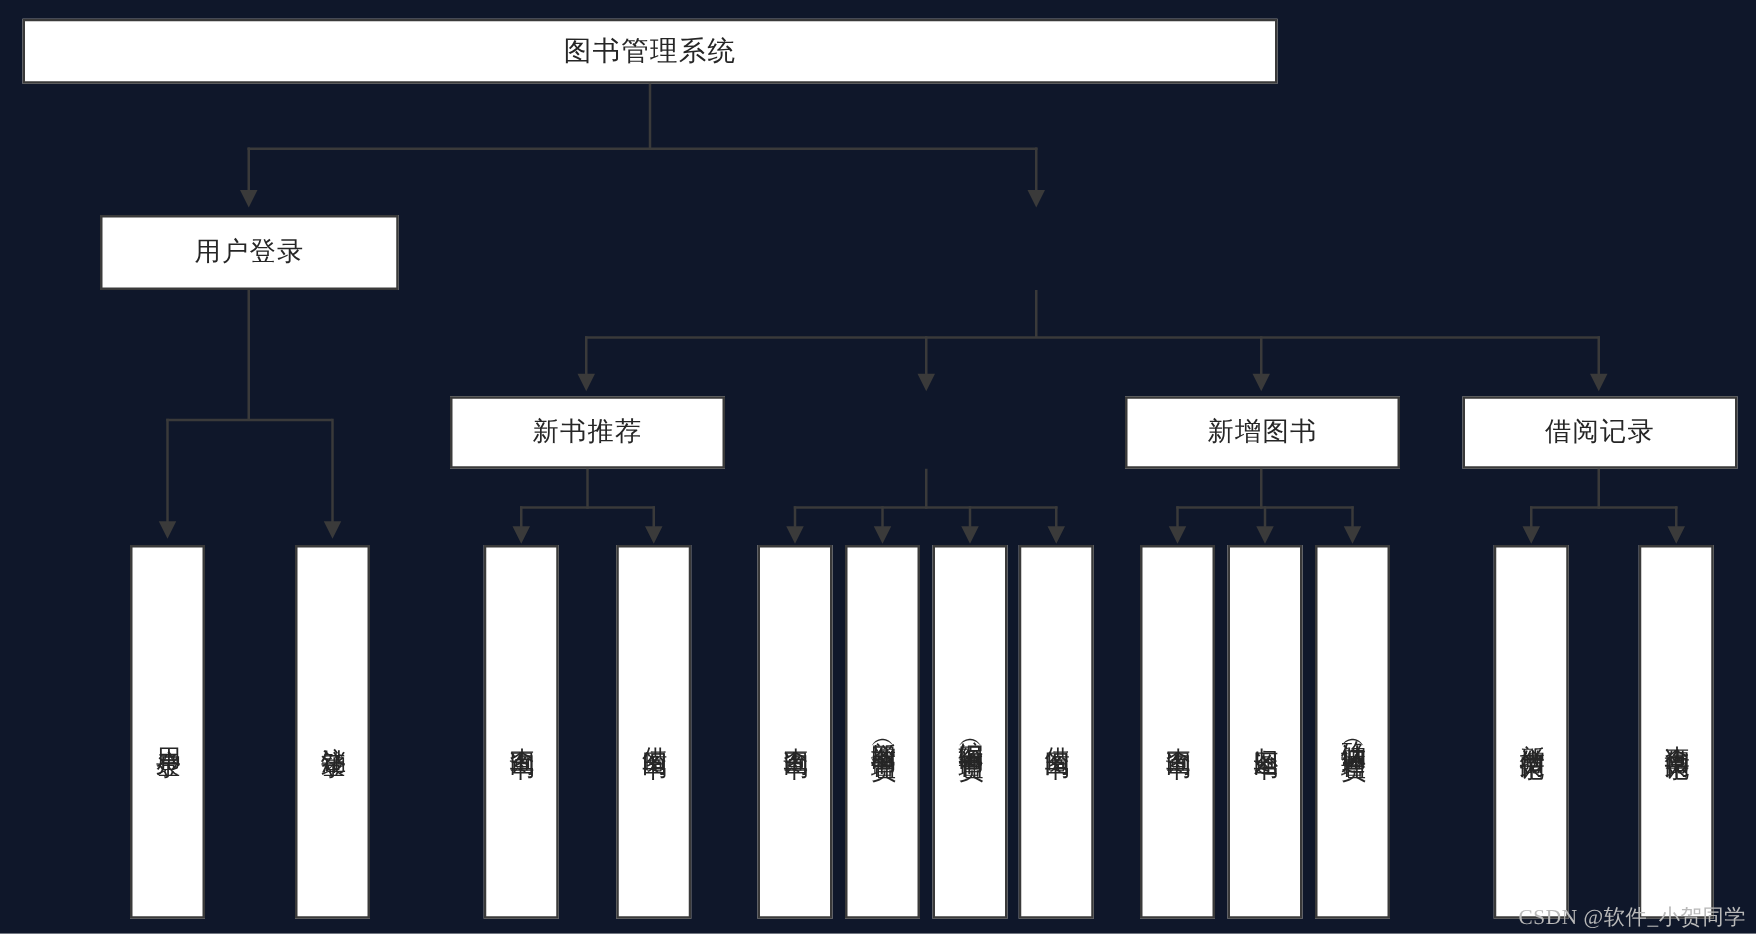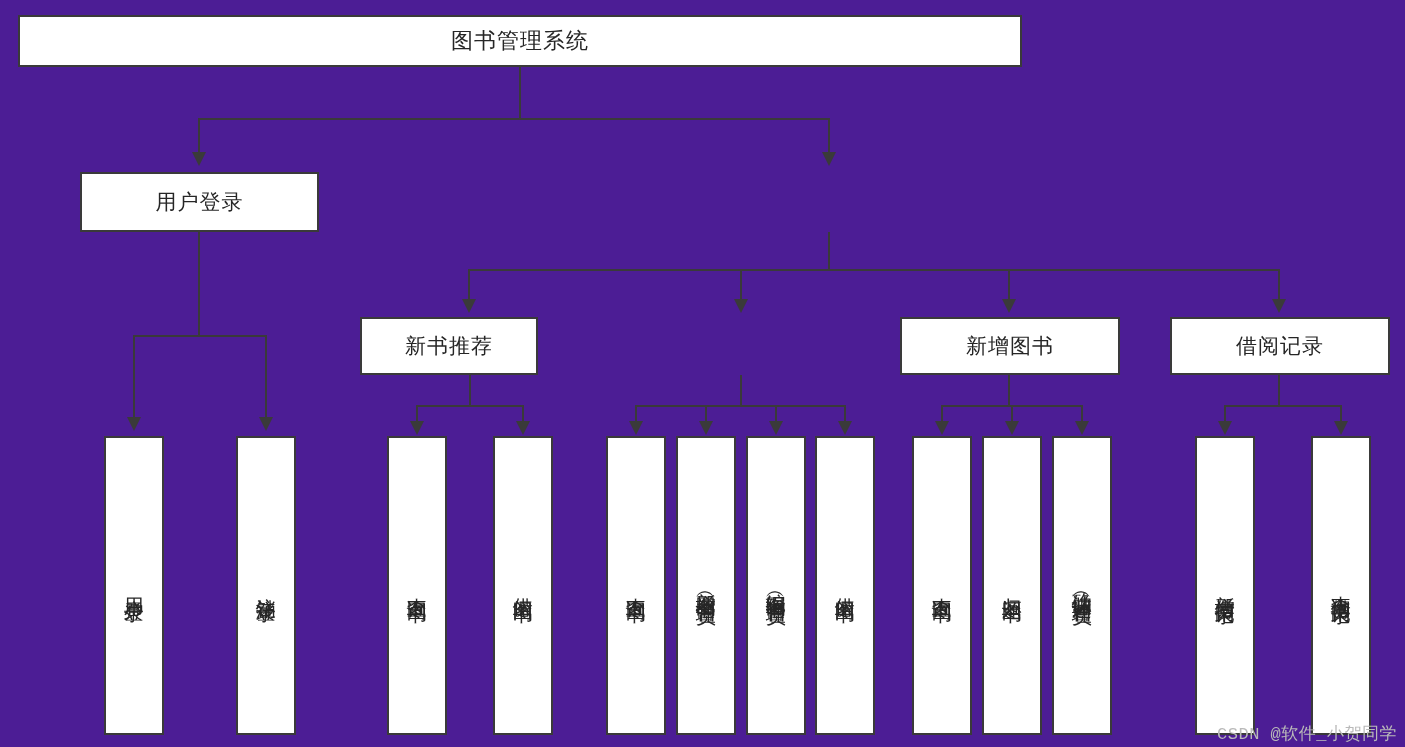--- a/index.html
+++ b/index.html
@@ -9,21 +9,21 @@
     background: #ffffff;
   }
   body {
     font-family: "Liberation Sans", "DejaVu Sans", sans-serif;
     color: #2b2b2b;
   }
   #canvas {
     position: relative;
     width: 1405px;
     height: 747px;
-    background: #4c1d95;
+    background: #0f172a;
     overflow: hidden;
   }
   
   .node {
     position: absolute;
     box-sizing: border-box;
     background: #ffffff;
     border: 2px solid #3a3a3a;
     display: flex;
     align-items: center;
@@ -72,21 +72,21 @@
   }
   
   #watermark {
     position: absolute;
     right: 8px;
     bottom: 2px;
     font-size: 17px;
     color: #b9b9b9;
     letter-spacing: 0.5px;
     white-space: nowrap;
-    font-family: Liberation Mono, monospace;
+    font-family: Liberation Serif, serif;
   }
 </style>
 </head>
 <body>
 
 <div id="canvas">
 
   <div class="node h root" style="left:18px; top:15px; width:1004px; height:52px;">
     <span>图书管理系统</span>
   </div>
@@ -115,21 +115,21 @@
   <div class="conn hline" style="left:468px; top:269px; width:812px; height:2px;"></div>
   <div class="conn vline" style="left:468px; top:269px; width:2px; height:32px;"></div>
   <div class="arrow" style="left:462px; top:299px;"></div>
   <div class="conn vline" style="left:740px; top:269px; width:2px; height:32px;"></div>
   <div class="arrow" style="left:734px; top:299px;"></div>
   <div class="conn vline" style="left:1008px; top:269px; width:2px; height:32px;"></div>
   <div class="arrow" style="left:1002px; top:299px;"></div>
   <div class="conn vline" style="left:1278px; top:269px; width:2px; height:32px;"></div>
   <div class="arrow" style="left:1272px; top:299px;"></div>
 
-  <div class="node h" style="left:360px; top:317px; width:178px; height:58px;">
+  <div class="node h" style="left:360px; top:317px; width:220px; height:58px;">
     <span>新书推荐</span>
   </div>
   <div class="node h" style="left:900px; top:317px; width:220px; height:58px;">
     <span>新增图书</span>
   </div>
   <div class="node h" style="left:1170px; top:317px; width:220px; height:58px;">
     <span>借阅记录</span>
   </div>
 
   <div class="conn vline" style="left:469px; top:375px; width:2px; height:32px;"></div>

